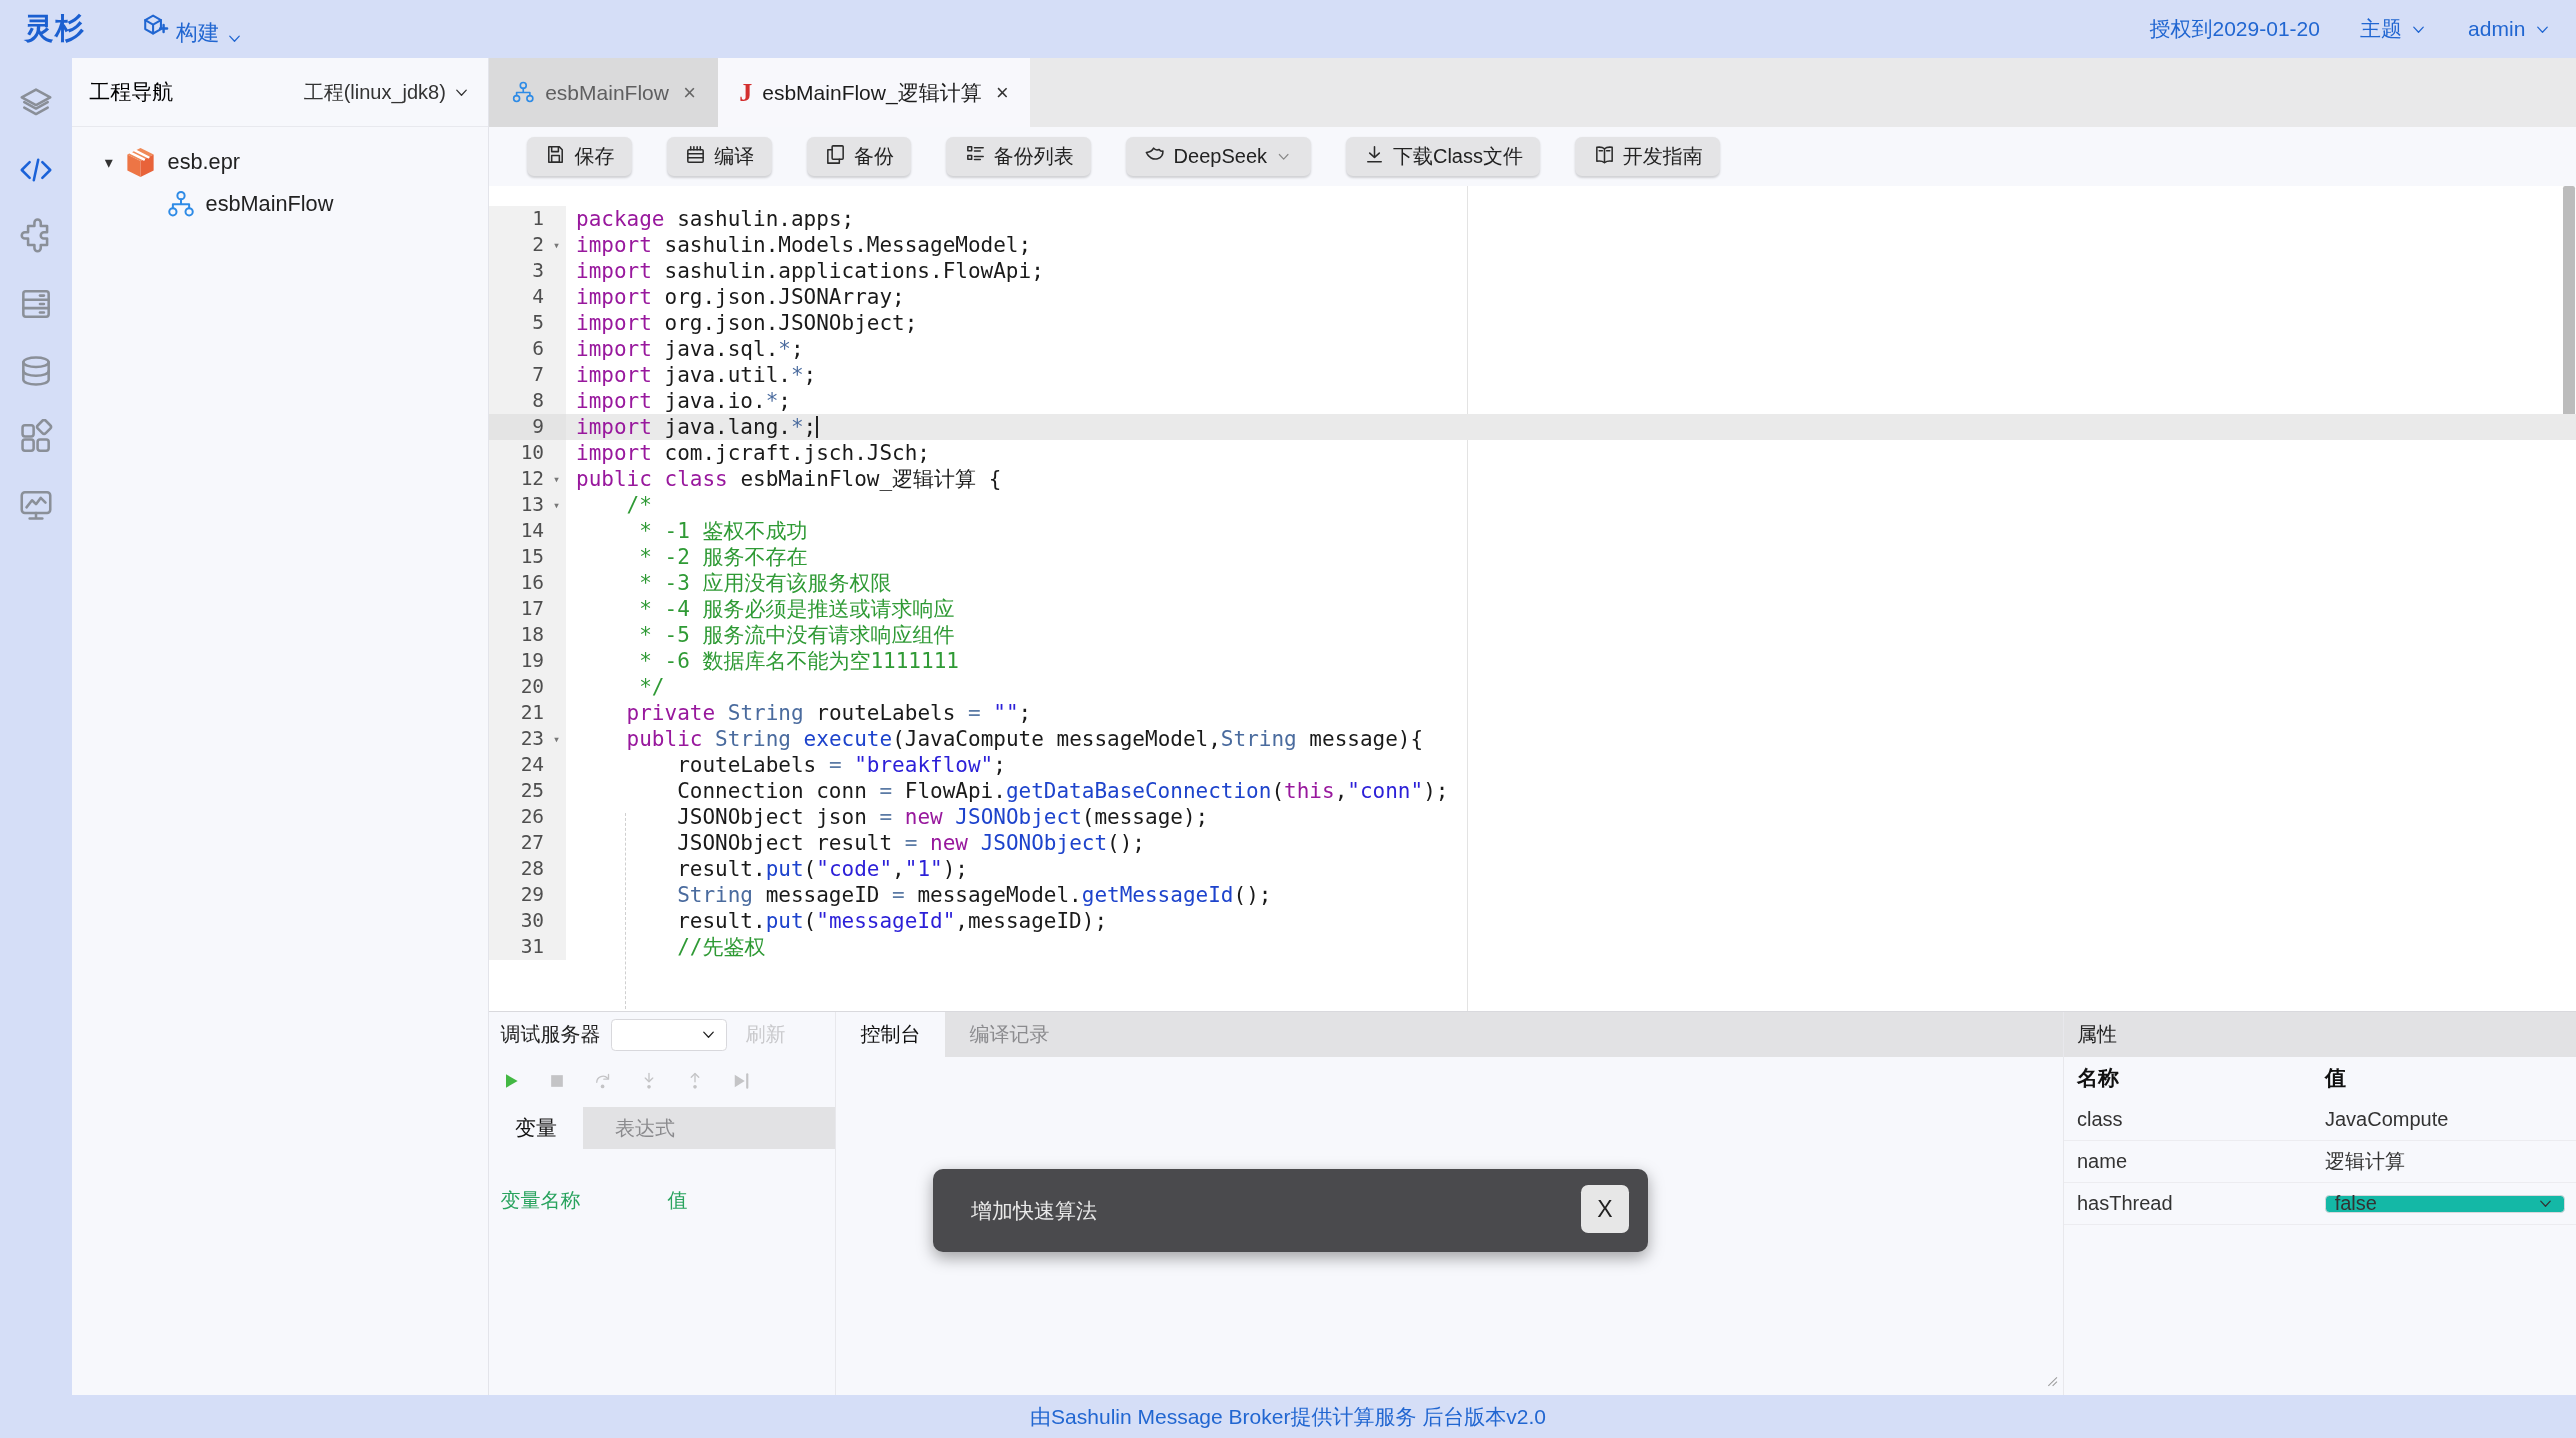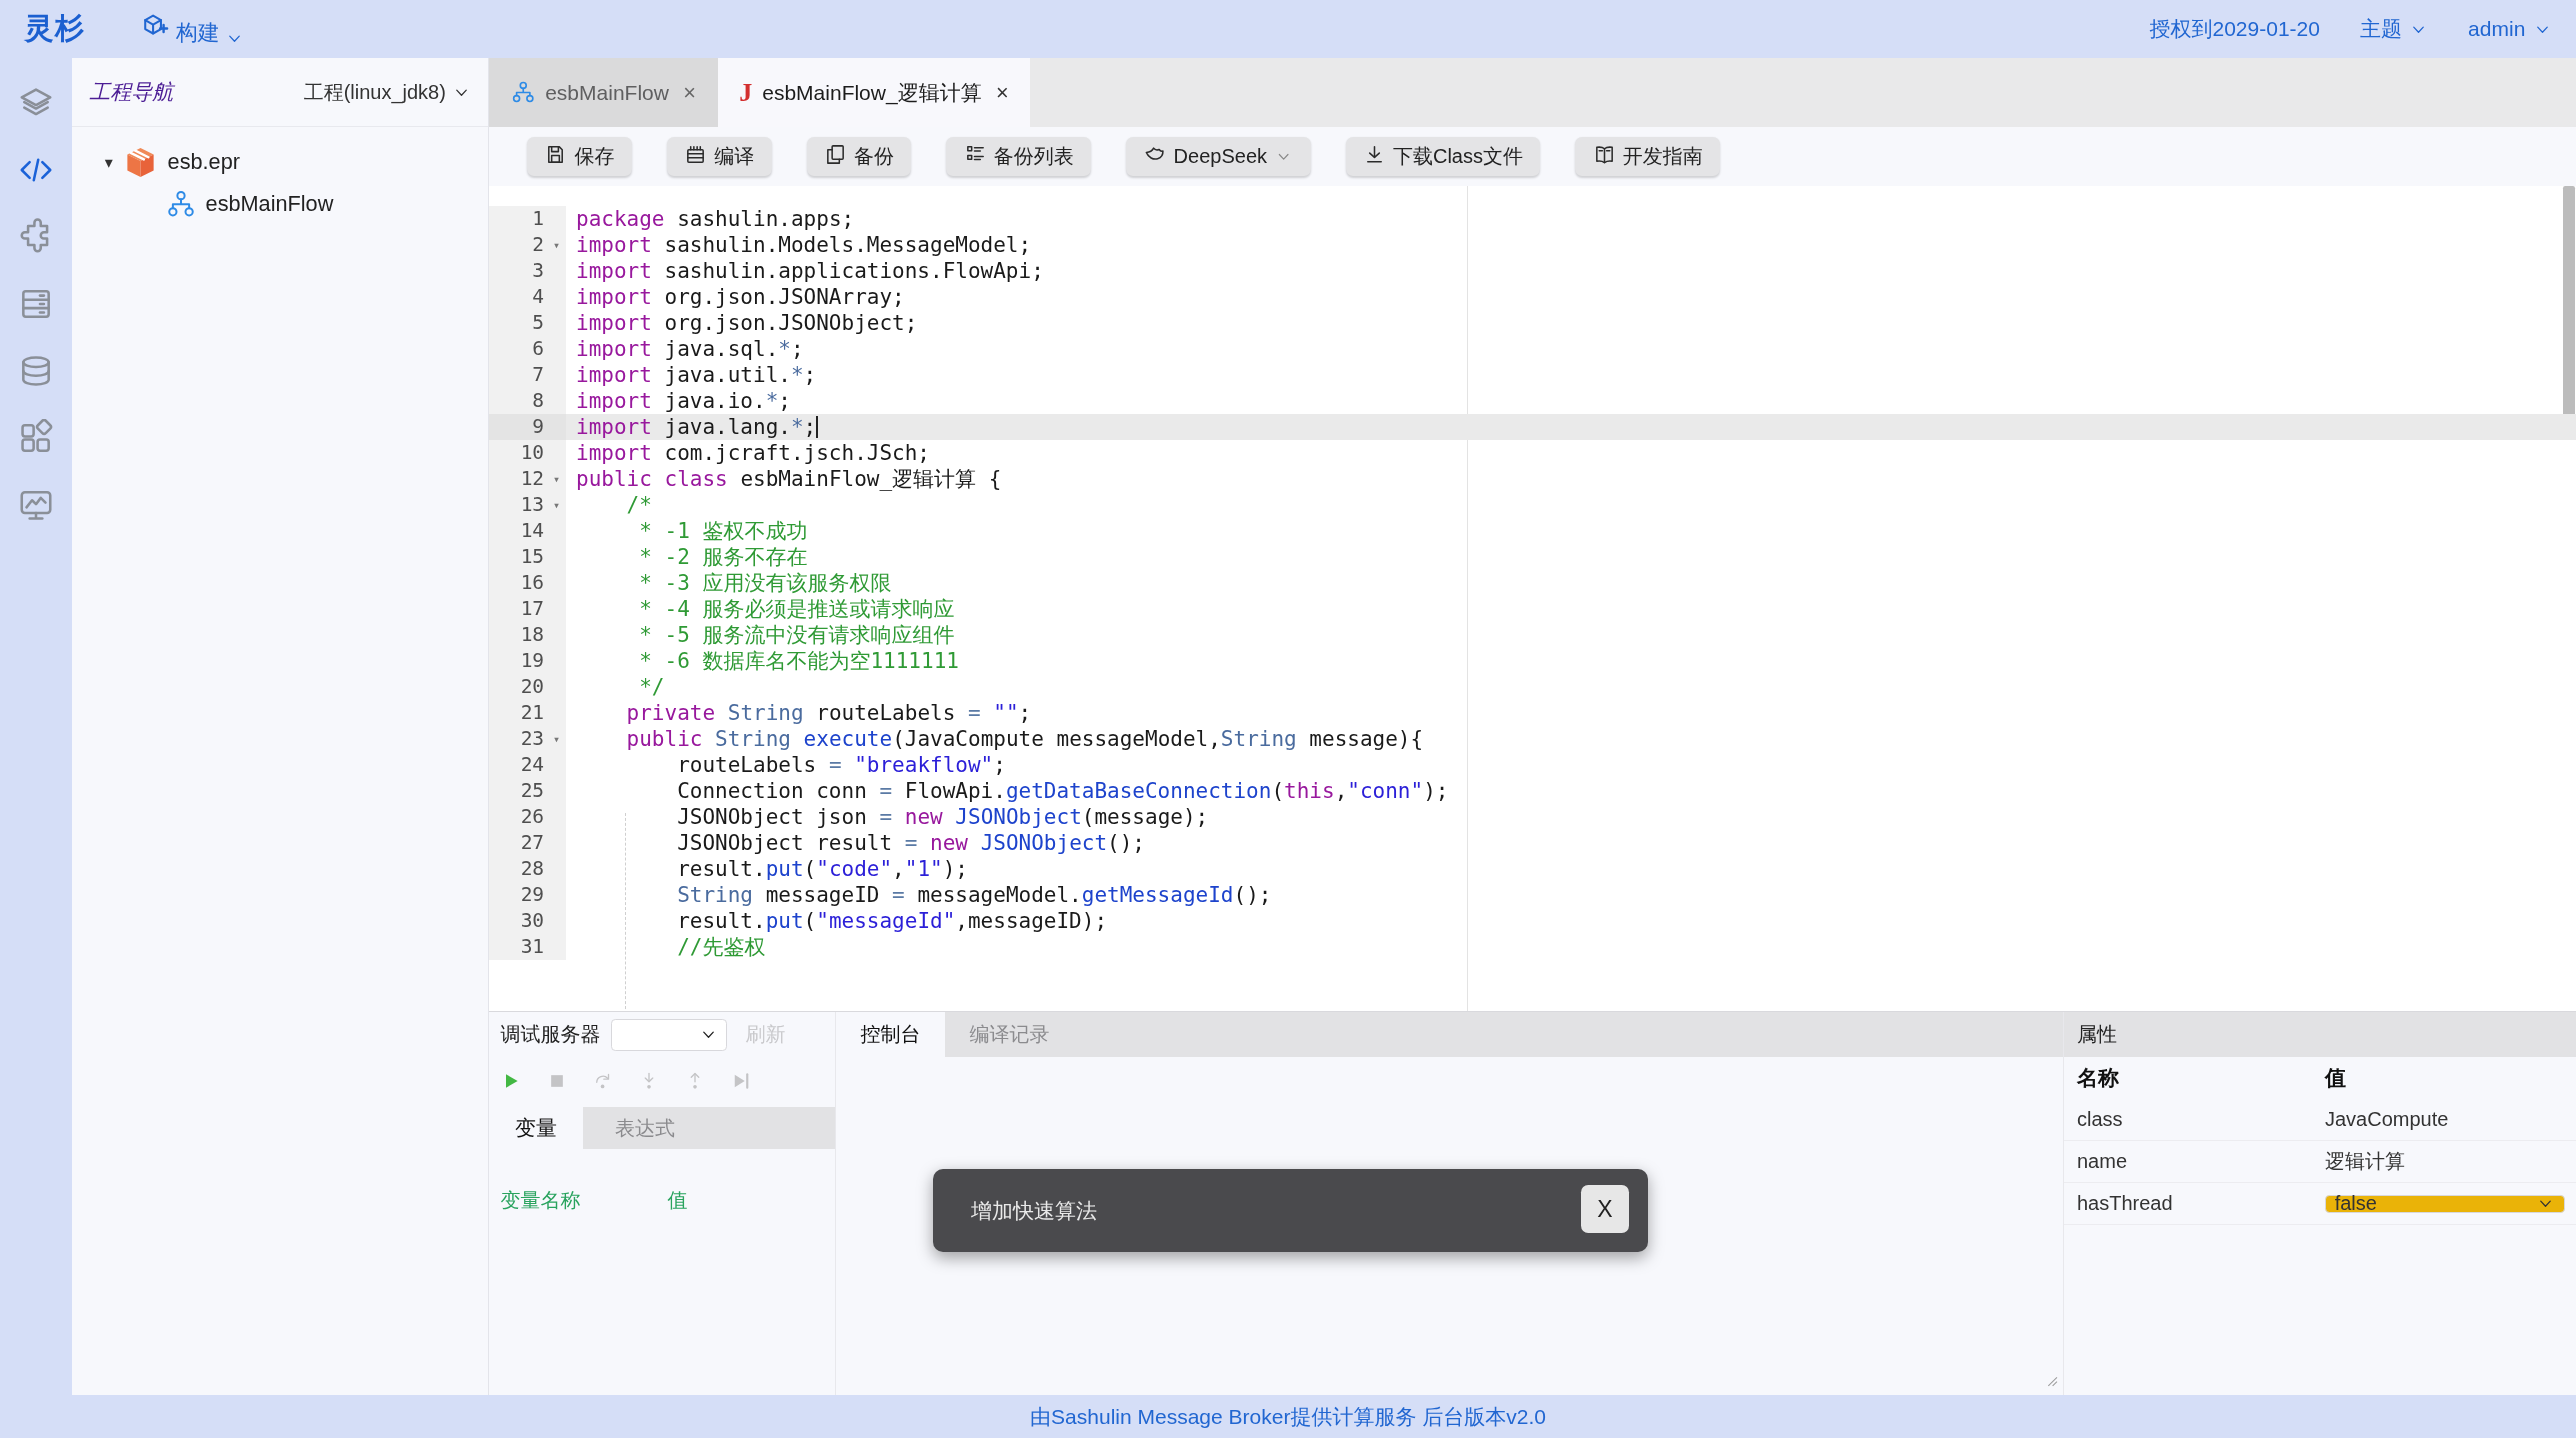--- a/index.html
+++ b/index.html
@@ -19,21 +19,21 @@
   
   .shell { display:flex; height:1337px; }
   .iconbar { width:72px; background:#d5def7; padding-top:26px; display:flex; flex-direction:column; align-items:center; }
   .side-icon { width:38px; height:38px; margin-bottom:29px; color:#8a8f98; cursor:pointer; }
   .side-icon svg { width:100%; height:100%; }
   .side-icon.active { color:#1b62d8; }
 
   
   .explorer { width:417px; background:#f7f8fc; border-right:0.7px solid #e3e4ea; display:flex; flex-direction:column; }
   .explorer-head { height:69px; display:flex; align-items:center; padding:0 17.3px; border-bottom:0.7px solid #e8e9ee; }
-  .explorer-title { font-size:21px; color:#4c1d95; font-weight:500;font-style:italic; }
+  .explorer-title { font-size:21px; color:#000000; font-weight:500; }
   .project-select { margin-left:auto; display:flex; align-items:center; gap:5.8px; font-size:20px; color:#333; cursor:pointer; }
   .tree { padding-top:14.4px; }
   .tree-row { display:flex; align-items:center; height:42px; font-size:21.7px; color:#222; cursor:pointer; }
   .tree-caret { width:21.7px; text-align:center; font-size:16px; color:#333; margin-left:26px; }
   .tree-row.lvl1 .tree-caret { margin-left:69px; }
   .tree-icon { width:35px; height:35px; margin:0 10px 0 2.9px; }
   .tree-icon svg { width:100%; height:100%; }
   .tree-icon.flow { width:30px; height:30px; color:#2e8be6; }
 
   
@@ -98,21 +98,21 @@
   .toast { position:absolute; left:97px; top:157px; width:715px; height:83px; background:#4a4a4d; border-radius:10px; box-shadow:0 5.8px 16px rgba(0,0,0,.35); display:flex; align-items:center; padding-left:38px; }
   .toast-msg { font-size:21px; color:#e9e9e9; }
   .toast-close { position:absolute; right:19px; top:16px; width:48px; height:48px; background:#e7e7e7; border:none; border-radius:7.2px; font-size:23px; color:#222; display:flex; align-items:center; justify-content:center; cursor:pointer; font-family:inherit; }
 
   .props { width:513px; flex:none; border-left:0.7px solid #e8e8ec; }
   .props-head { height:45px; background:#e2e2e4; display:flex; align-items:center; padding-left:13px; font-size:20px; color:#222; }
   .props-cols { display:flex; height:42px; align-items:center; padding-left:13px; font-size:21px; font-weight:bold; color:#111; }
   .props-col-name { width:248px; }
   .prow { display:flex; align-items:center; min-height:42px; padding-left:13px; font-size:20px; color:#333; border-bottom:0.7px solid #ececf0; }
   .prow .pname { width:248px; }
-  .prow .pselect { display:flex; align-items:center; width:240px; height:18px; background:#eab308; border:0.7px solid #d8d8dc; border-radius:4.3px; padding:0 8.7px; justify-content:space-between; cursor:pointer; }
+  .prow .pselect { display:flex; align-items:center; width:240px; height:18px; background:#14b8a6; border:0.7px solid #d8d8dc; border-radius:4.3px; padding:0 8.7px; justify-content:space-between; cursor:pointer; }
 
   
   .footer { height:43px; background:#d5def7; display:flex; align-items:center; justify-content:center; font-size:21px; color:#2166d1; }
 </style>
 </head>
 <body>
 
 <header class="topbar">
   <div class="brand">灵杉</div>
   <div class="build-group">

